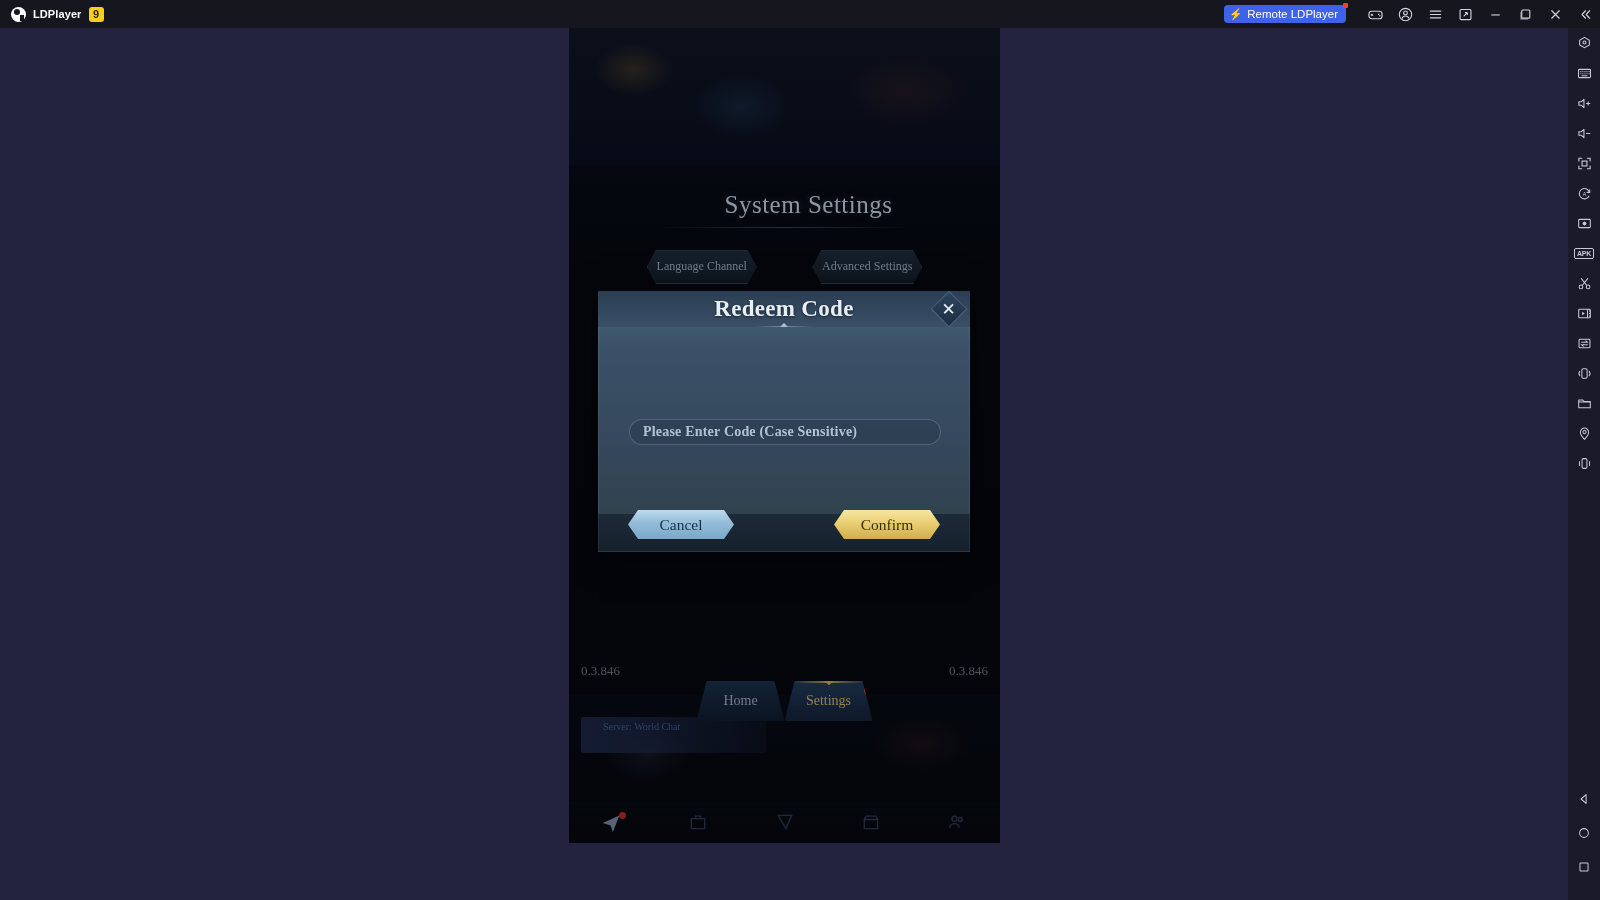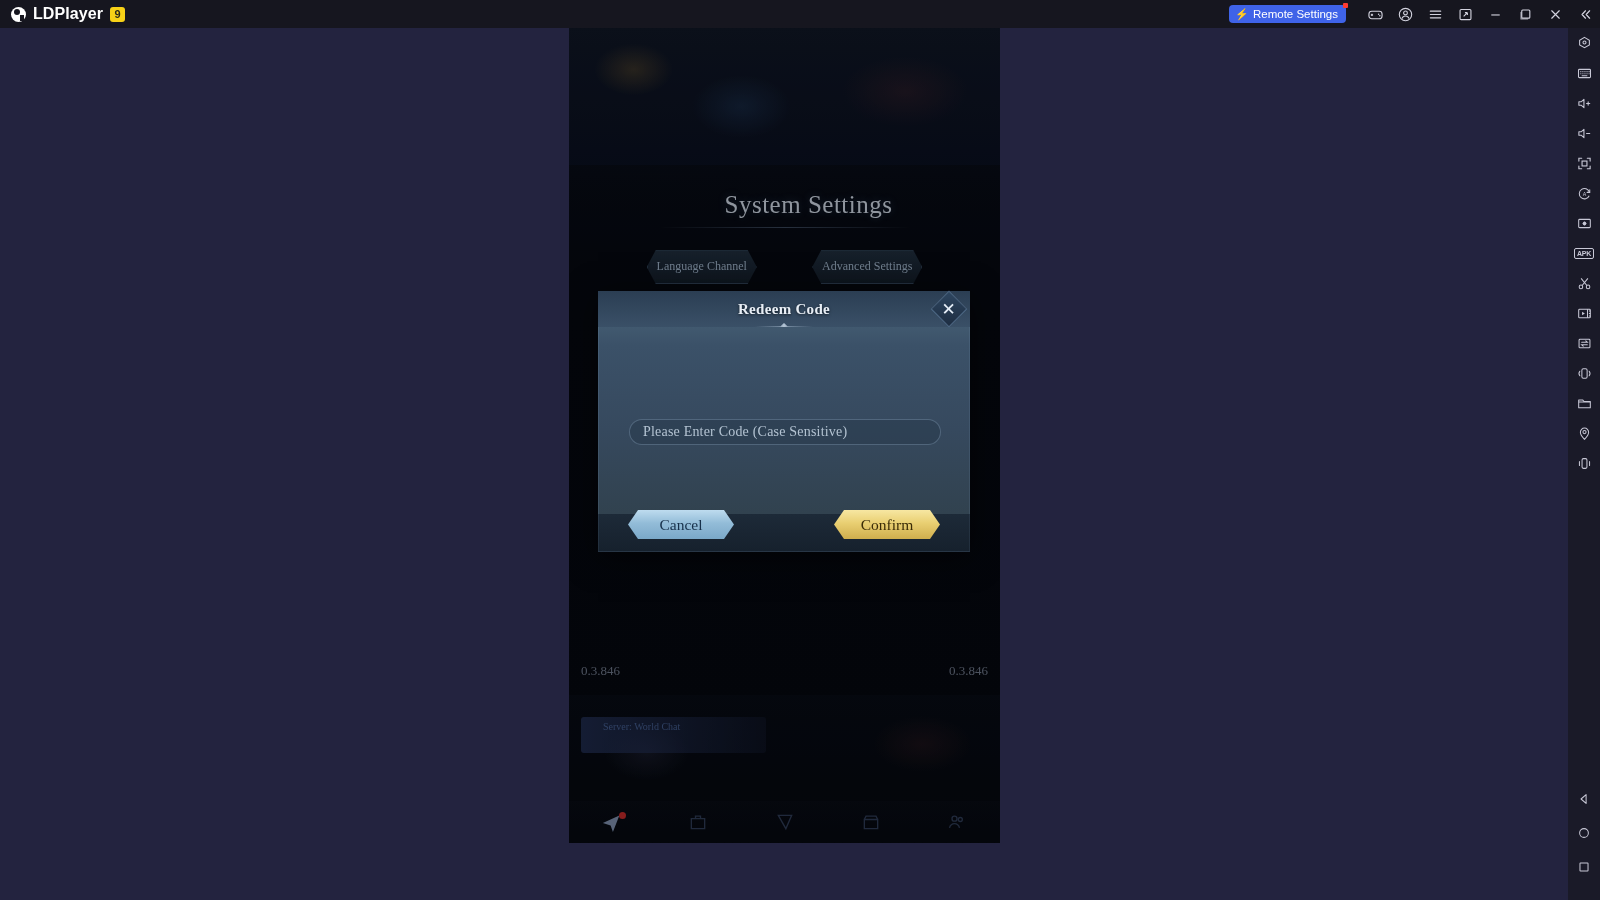--- a/index.html
+++ b/index.html
@@ -38,21 +38,21 @@
     width: 6px; height: 6px; border-radius: 50%;
     background: #16161f;
     top: 2px; left: 2.5px;
   }
   .brand-logo::before {
     content: ""; position: absolute;
     width: 4px; height: 6px; background: #16161f;
     bottom: 1px; right: 2px;
   }
   .brand-name {
-    color: #ffffff; font-size: 16px; font-weight: bold;
+    color: #ffffff; font-size: 11px; font-weight: bold;
     letter-spacing: .1px;
   }
   .brand-badge {
     background: #f7d117; color: #2b2a1a;
     font-size: 11px; font-weight: bold;
     width: 15px; height: 15px; border-radius: 3px;
     display: flex; align-items: center; justify-content: center;
   }
   .tb-right {
     margin-left: auto; display: flex; align-items: center;
@@ -245,21 +245,21 @@
     z-index: 10;
     box-shadow: 0 6px 30px rgba(0,0,0,.55);
   }
   .modal-head {
     height: 36px; position: relative;
     background: linear-gradient(180deg, #2b3e53 0%, #33485e 55%, #3a5067 100%);
     display: flex; align-items: center; justify-content: center;
   }
   .modal-title {
     font-family: "Liberation Serif", serif;
-    font-size: 15px; font-weight: bold; color: #e8eef5;
+    font-size: 23px; font-weight: bold; color: #e8eef5;
     letter-spacing: .3px;
     text-shadow: 0 1px 3px rgba(0,0,0,.6);
   }
   .modal-head-orn {
     position: absolute; left: 50%; bottom: -3px;
     transform: translateX(-50%);
     width: 58px; height: 7px;
     background:
       linear-gradient(90deg, transparent, rgba(185,205,225,.55) 40%, rgba(210,225,240,.8) 50%, rgba(185,205,225,.55) 60%, transparent);
     clip-path: polygon(0 45%, 44% 45%, 50% 0, 56% 45%, 100% 45%, 100% 60%, 56% 60%, 50% 100%, 44% 60%, 0 60%);
@@ -279,20 +279,21 @@
     transform: rotate(-45deg);
     color: #e6eef7; font-size: 17px; line-height: 1;
     font-family: "Liberation Sans", sans-serif;
   }
   .modal-body {
     height: 187px;
     background: linear-gradient(180deg, #41596f 0%, #3b5168 10%, #36495e 55%, #31424f 100%);
     position: relative;
     border-left: 1px solid rgba(150,180,210,.12);
     border-right: 1px solid rgba(150,180,210,.12);
+    font-weight: bold;
   }
   .code-input {
     position: absolute; left: 30px; top: 92px;
     width: 312px; height: 26px;
     background: rgba(30,46,62,.30);
     border: 1px solid rgba(160,190,215,.30);
     border-radius: 13px;
     display: flex; align-items: center;
     padding: 0 13px; box-sizing: border-box;
   }
@@ -333,21 +334,21 @@
   <div class="titlebar">
     <div class="brand">
       <div class="brand-logo"></div>
       <div class="brand-name">LDPlayer</div>
       <div class="brand-badge">9</div>
     </div>
 
     <div class="tb-right">
       <div class="remote-btn">
         <span class="bolt">⚡</span>
-        <span>Remote Settings</span>
+        <span>Remote LDPlayer</span>
         <span class="remote-dot"></span>
       </div>
 
       <div class="tb-icon">
         <svg width="15" height="15" viewBox="0 0 16 16" fill="none" stroke="currentColor" stroke-width="1.2">
           <rect x="1" y="4.5" width="14" height="8" rx="3"></rect>
           <path d="M4.2 7.2v2.4M3 8.4h2.4"></path>
             <circle cx="11.3" cy="7.8" r=".8" fill="currentColor" stroke="none"></circle>
           <circle cx="12.6" cy="9.4" r=".8" fill="currentColor" stroke="none"></circle>
         </svg>
@@ -560,20 +561,30 @@
         <div class="sbtn">Notice</div>
         <div class="sbtn">Security Issues</div>
       </div>
 
       <div class="version-row">
         <span>0.3.846</span>
         <span>0.3.846</span>
       </div>
     </div>
 
+    <div class="tabbar">
+      <div class="tab home">
+        <span>Home</span>
+      </div>
+      <div class="tab settings">
+        <span class="tab-diamond"></span>
+        <span>Settings</span>
+        <span class="tab-badge">!</span>
+      </div>
+    </div>
 
     <div class="modal-scrim"></div>
     <div class="modal">
       <div class="modal-head">
         <div class="modal-title">Redeem Code</div>
         <div class="modal-head-orn"></div>
         <div class="modal-close">
           <span class="diamond">
             <span class="xm">✕</span>
           </span>

